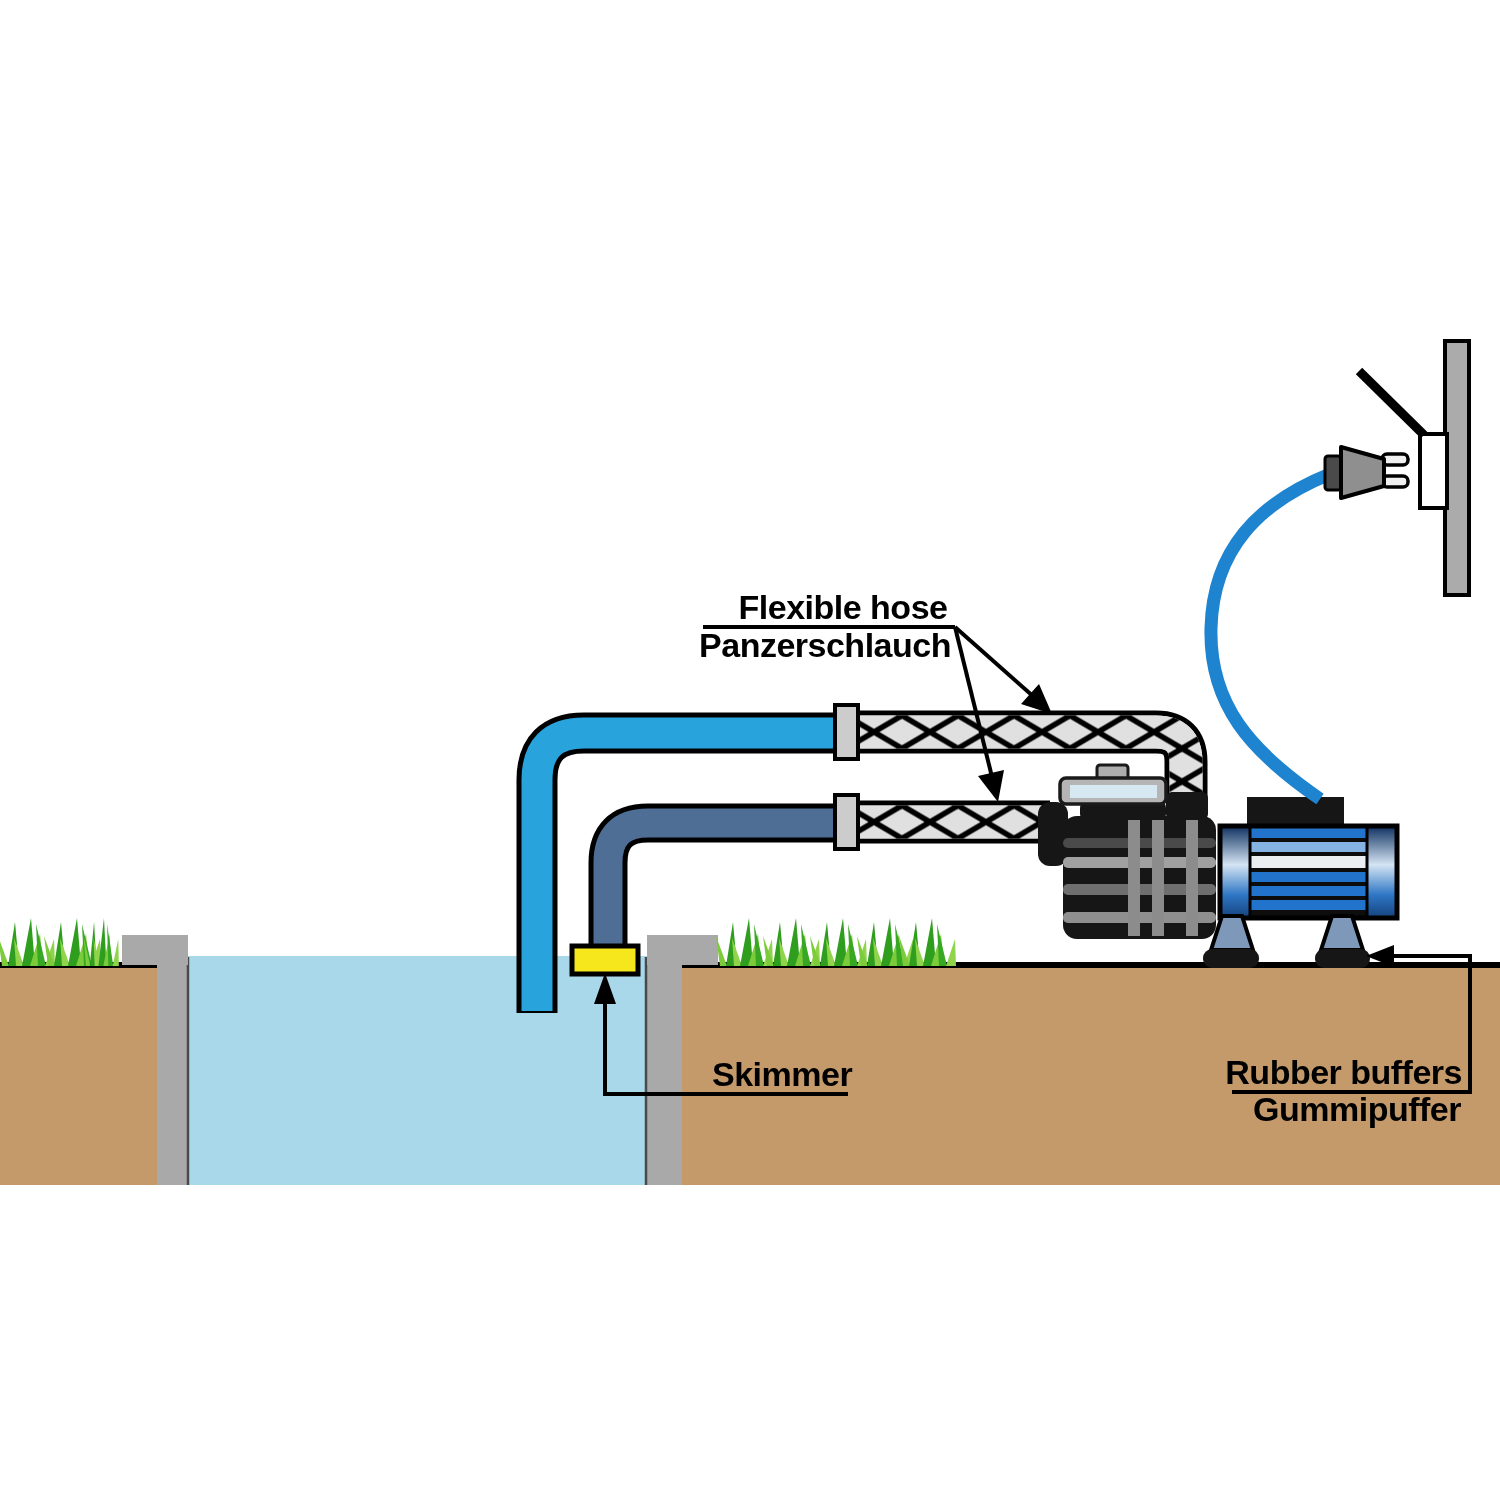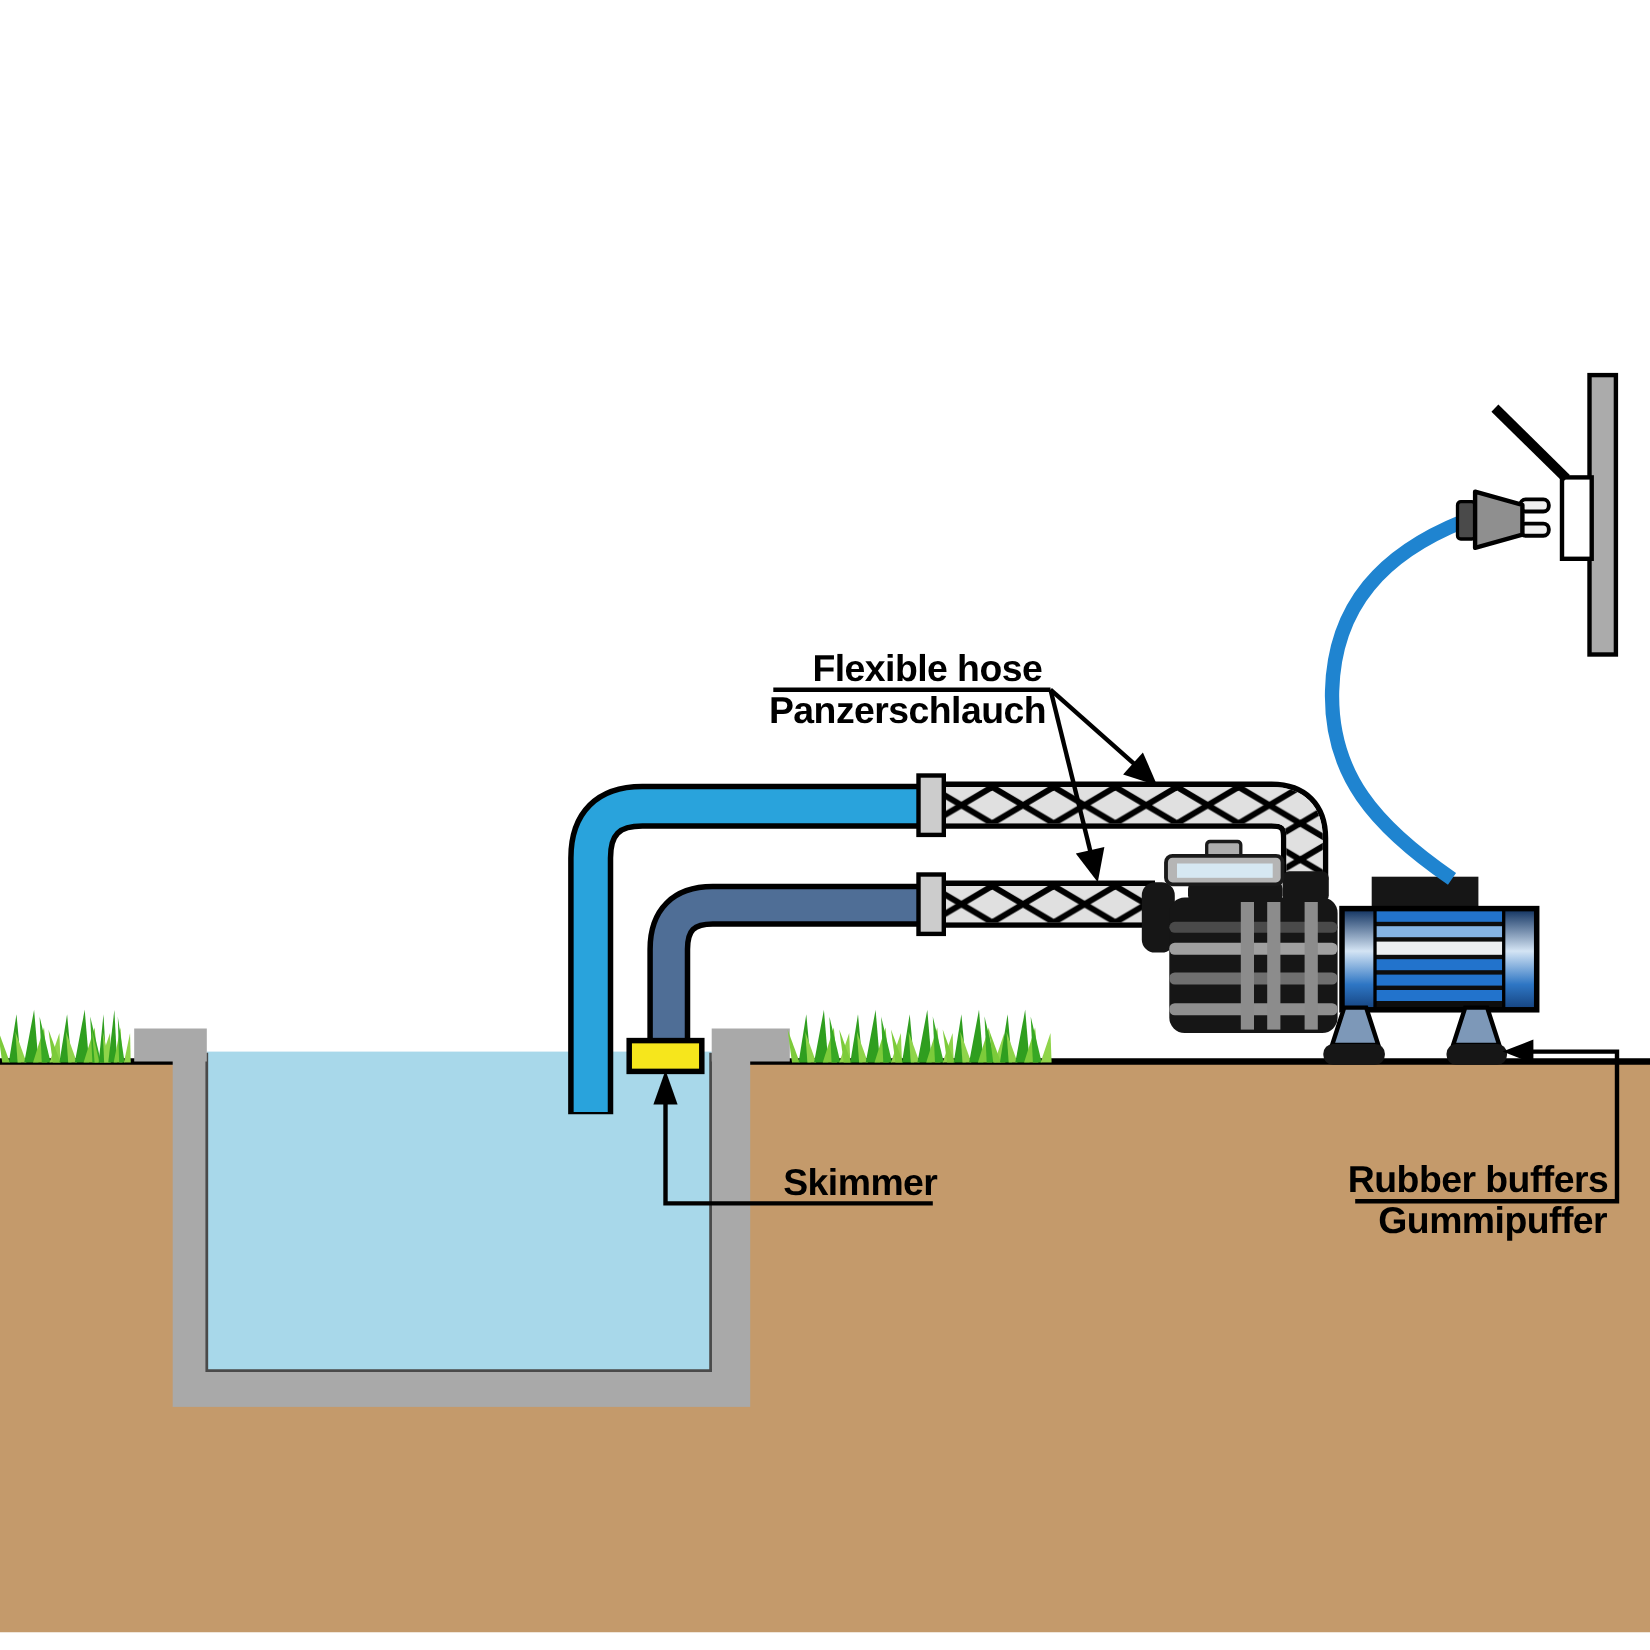--- a/index.html
+++ b/index.html
@@ -1,16 +1,16 @@
 <!DOCTYPE html>
 <html style="--background: #ffffff; --water: #a8d8ea; --return-pipe: #29a3dc; --suction-pipe: #4f6e96; --skimmer-yellow: #f6e61c; --pool-wall: #a9a9a9; --ground: #c49a6b; --grass-dark: #2f9e1f; --grass-light: #7ccb3a; --hose-fill: #e0e0e0; --coupler: #cccccc; --pump-black: #161616; --motor-blue: #2273cc; --motor-stripe-light: #85b4e4; --motor-stripe-white: #eceff1; --leg-steel: #7d98b8; --cable-blue: #1f84d0; --plug-gray: #8f8f8f; --outline: #000000;"><head>
 <meta charset="utf-8">
 <style>
   html,body{margin:0;padding:0;background:#fff;}
-  .canvas{position:relative;width:1500px;height:1484px;background:#ffffff;overflow:hidden;}
+  .canvas{position:relative;width:1500px;height:1185px;background:#ffffff;overflow:hidden;}
   svg{display:block;}
   .lbl{font-family:"Liberation Sans",sans-serif;font-weight:700;font-size:34px;fill:#000;letter-spacing:-0.5px;}
   .bg{fill:var(--background,#ffffff);}
   .ground{fill:var(--ground,#c49a6b);}
   .poolwall{fill:var(--pool-wall,#a9a9a9);}
   .water{fill:var(--water,#a8d8ea);}
   .skim{fill:var(--skimmer-yellow,#f6e61c);stroke:#000;stroke-width:5;}
   .coupler{fill:var(--coupler,#cccccc);stroke:#000;stroke-width:4;}
   .leader{stroke:#000;stroke-width:4;fill:none;}
   .arrow{fill:#000;stroke:none;}

